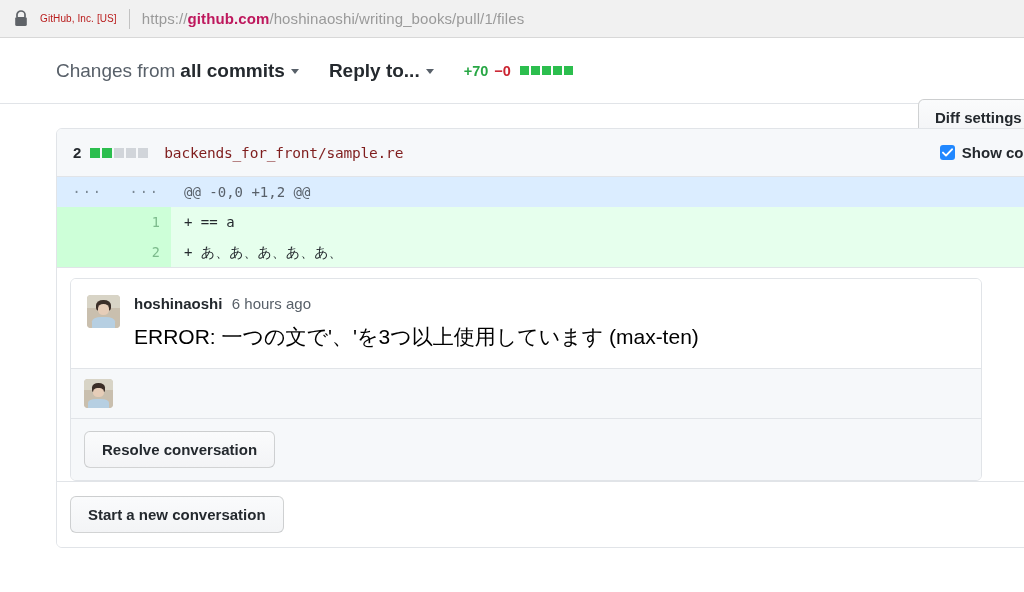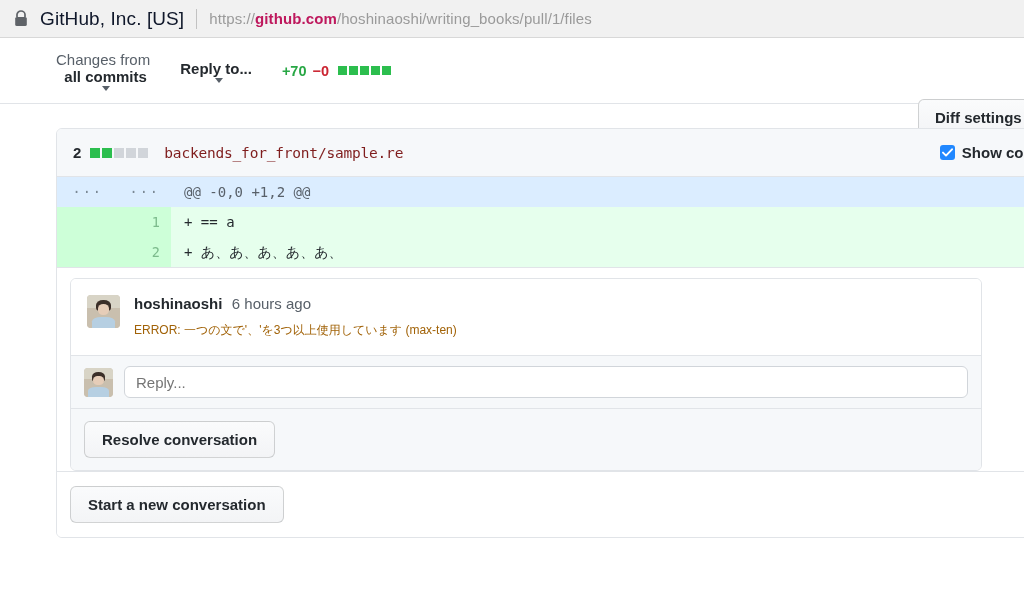--- a/index.html
+++ b/index.html
@@ -17,22 +17,22 @@
     height: 38px;
     width: 100%;
     background: #f1f1f1;
     border-bottom: 1px solid #d8d8d8;
     display: flex;
     align-items: center;
     padding: 0 14px;
   }
   .lock-icon { width: 14px; height: 17px; margin-right: 12px; flex: 0 0 auto; display:block; }
   .site-name {
-    font-size: 19px;
-    color: #0f172a;
+    font-size: 10px;
+    color: #b91c1c;
     letter-spacing: .1px;
     white-space: nowrap;
   }
   .url-sep {
     width: 1px;
     height: 20px;
     background: #c2c2c2;
     margin: 0 12px;
     flex: 0 0 auto;
   }
@@ -50,28 +50,27 @@
   .pr-toolbar {
     height: 66px;
     display: flex;
     align-items: center;
     padding: 0 24px 0 56px;
     border-bottom: 1px solid #e1e4e8;
     background:#fff;
     position: relative;
   }
   .tb-item {
-    font-size: 15px;
+    font-size: 19px;
     color: #586069;
     display: inline-flex;
     align-items: center;
     white-space: nowrap;
     margin-right: 30px;
     cursor: pointer;
-    flex-direction: column;
   }
   .tb-item .strong { color: #24292e; font-weight: bold; margin-left: 5px; }
   .caret {
     display:inline-block;
     width: 0; height: 0;
     border-left: 4.5px solid transparent;
     border-right: 4.5px solid transparent;
     border-top: 5px solid #586069;
     margin-left: 6px;
     position: relative;
@@ -219,22 +218,22 @@
   .avatar .av-face { position:absolute; left:32%; top:28%; width:36%; height:32%; background:#e6cdb8; border-radius:44%; }
   .avatar .av-body { position:absolute; left:14%; bottom:0; width:72%; height:34%; background:#b6cfe2; border-radius:38% 38% 0 0; }
   .comment-main { flex: 1 1 auto; min-width: 0; }
   .comment-author {
     font-size: 15px;
     font-weight: bold;
     color: #24292e;
   }
   .comment-time { font-size: 15px; color: #586069; margin-left: 5px; }
   .comment-text {
-    font-size: 12px;
-    color: #a16207;
+    font-size: 21px;
+    color: #000000;
     margin-top: 9px;
     line-height: 1.45;
   }
   .reply-zone {
     background: #f6f8fa;
     border-top: 1px solid #e1e4e8;
     padding: 10px 13px;
     display: flex;
     align-items: center;
   }
@@ -376,21 +375,20 @@
       </div>
 
       <div class="reply-zone">
         <div class="avatar">
           <span class="av-sky"></span>
             <span class="av-wall"></span>
           <span class="av-hair"></span>
             <span class="av-face"></span>
             <span class="av-body"></span>
         </div>
-        <input class="reply-input" type="text" placeholder="Reply..." style="">
       </div>
 
       <div class="resolve-zone">
         <button class="btn">
           <span>Resolve conversation</span>
         </button>
       </div>
 
     </div>
   </div>

